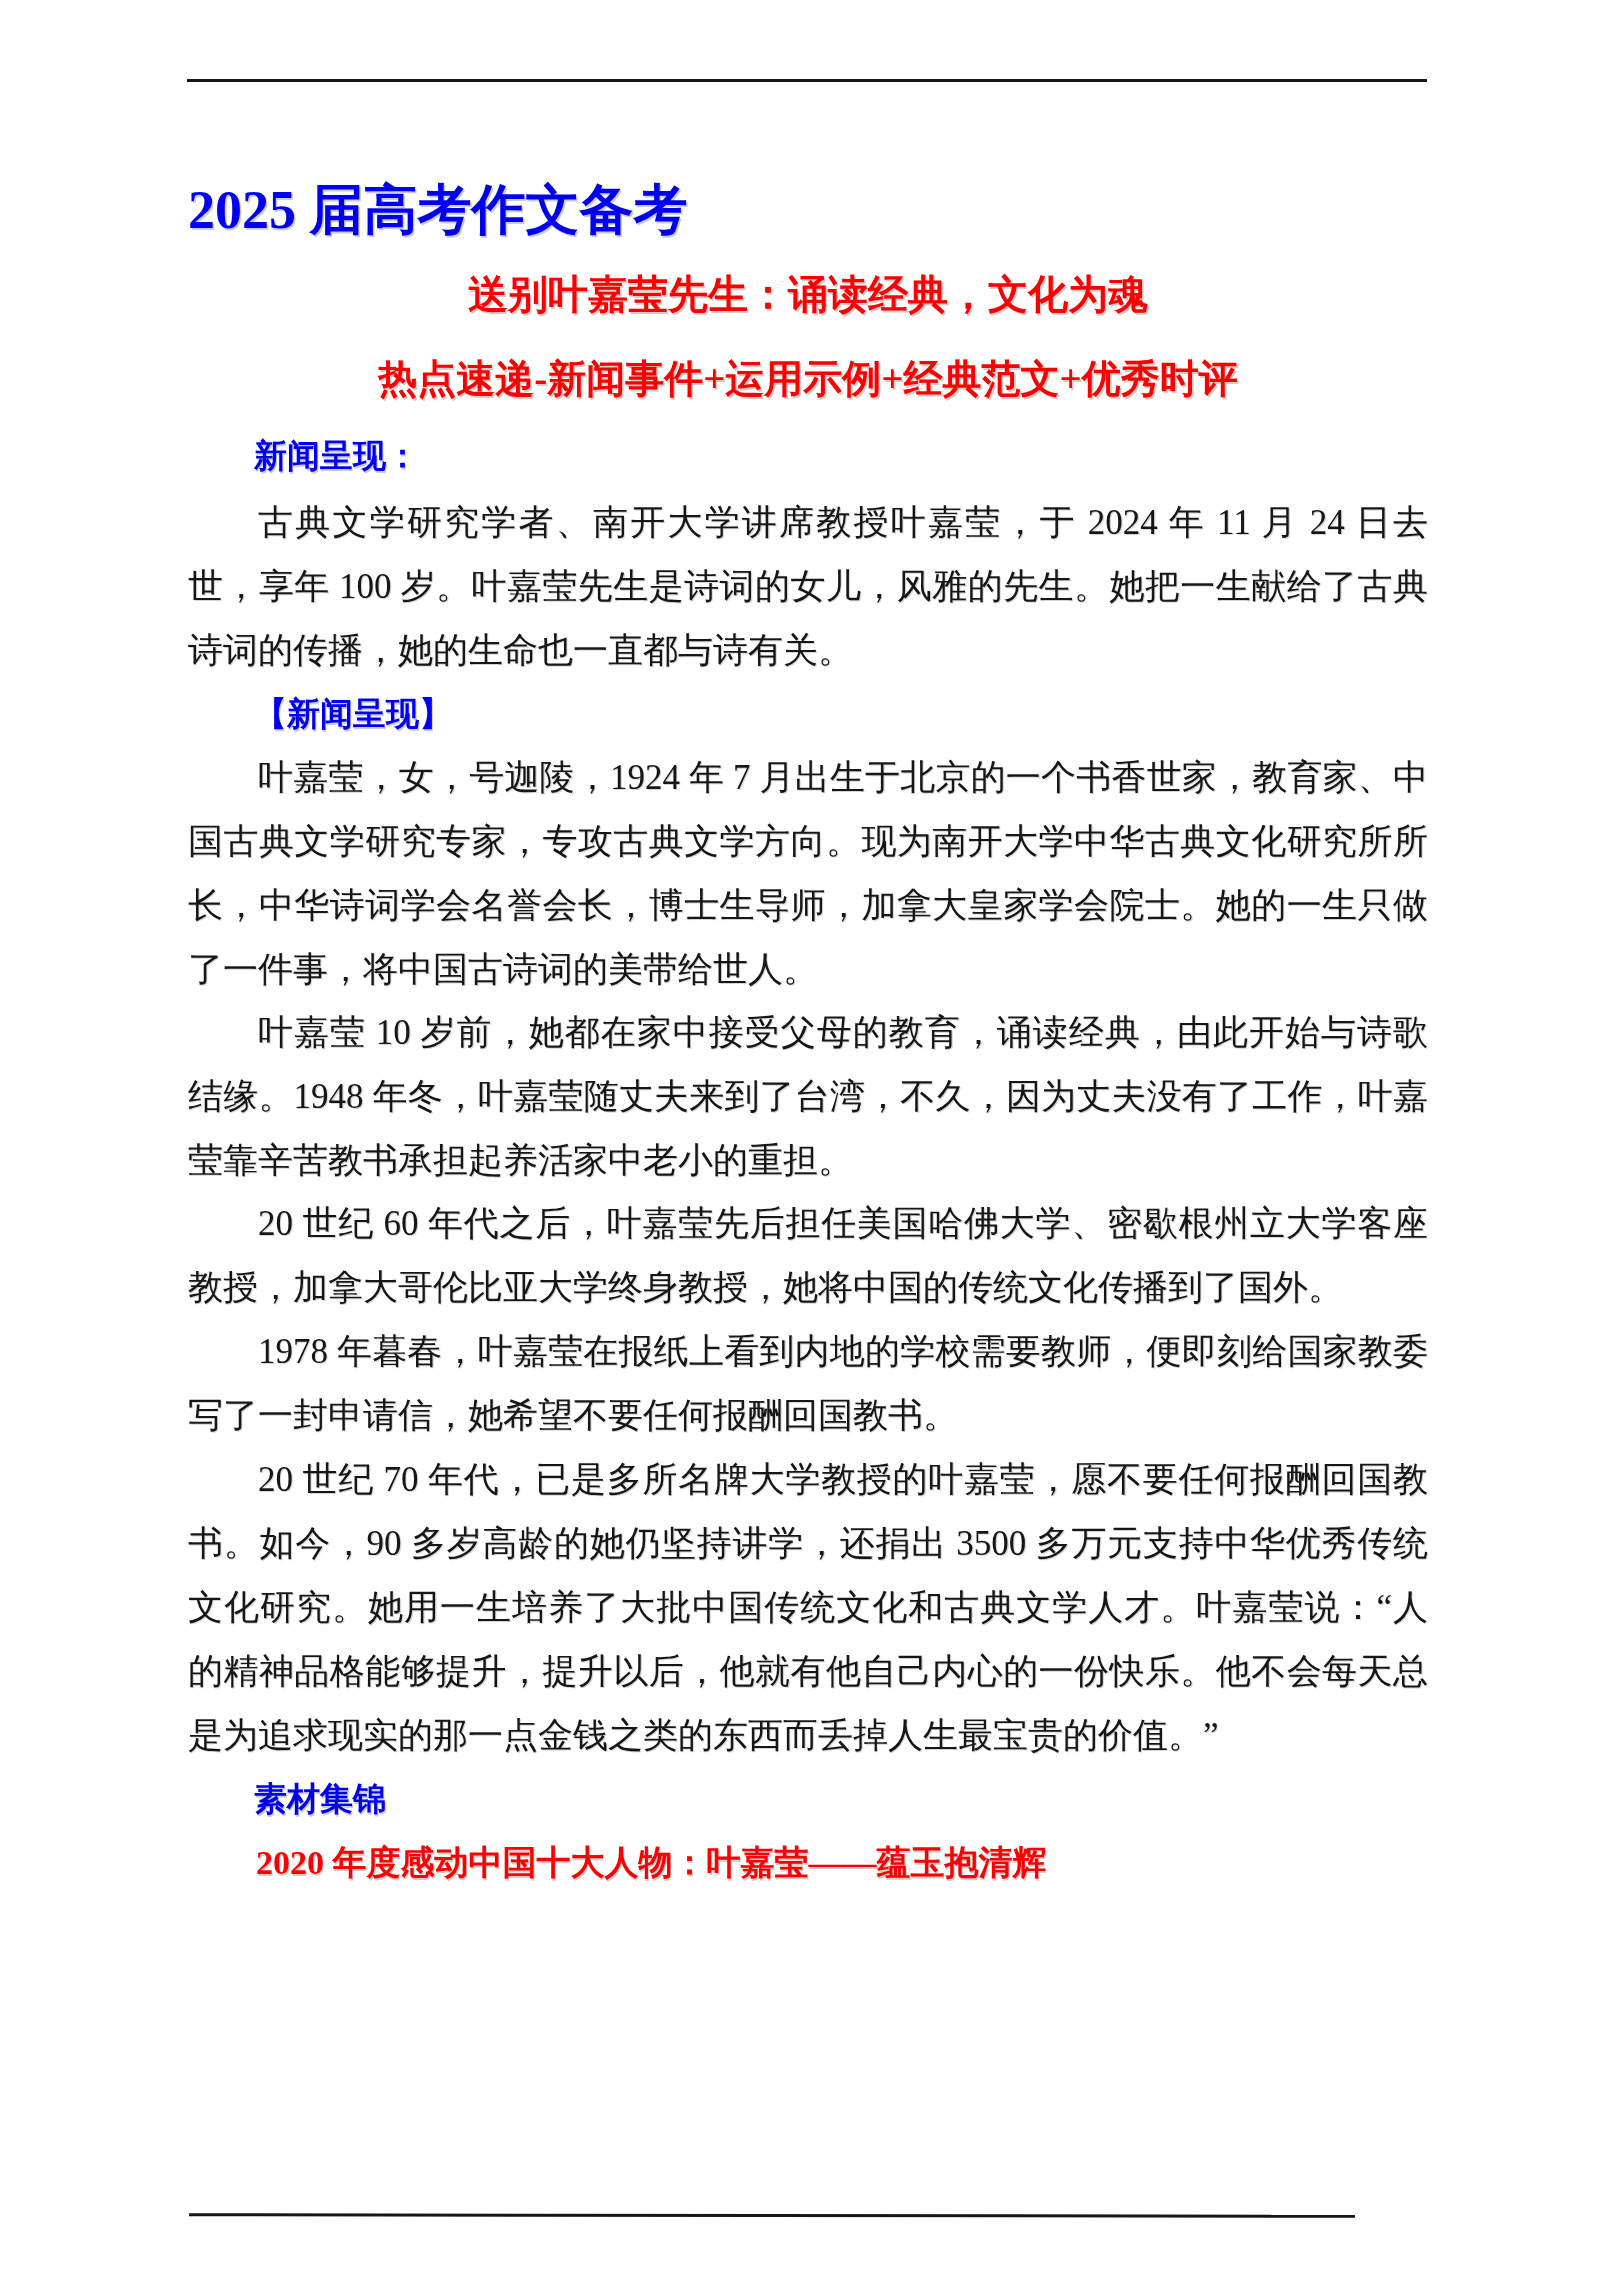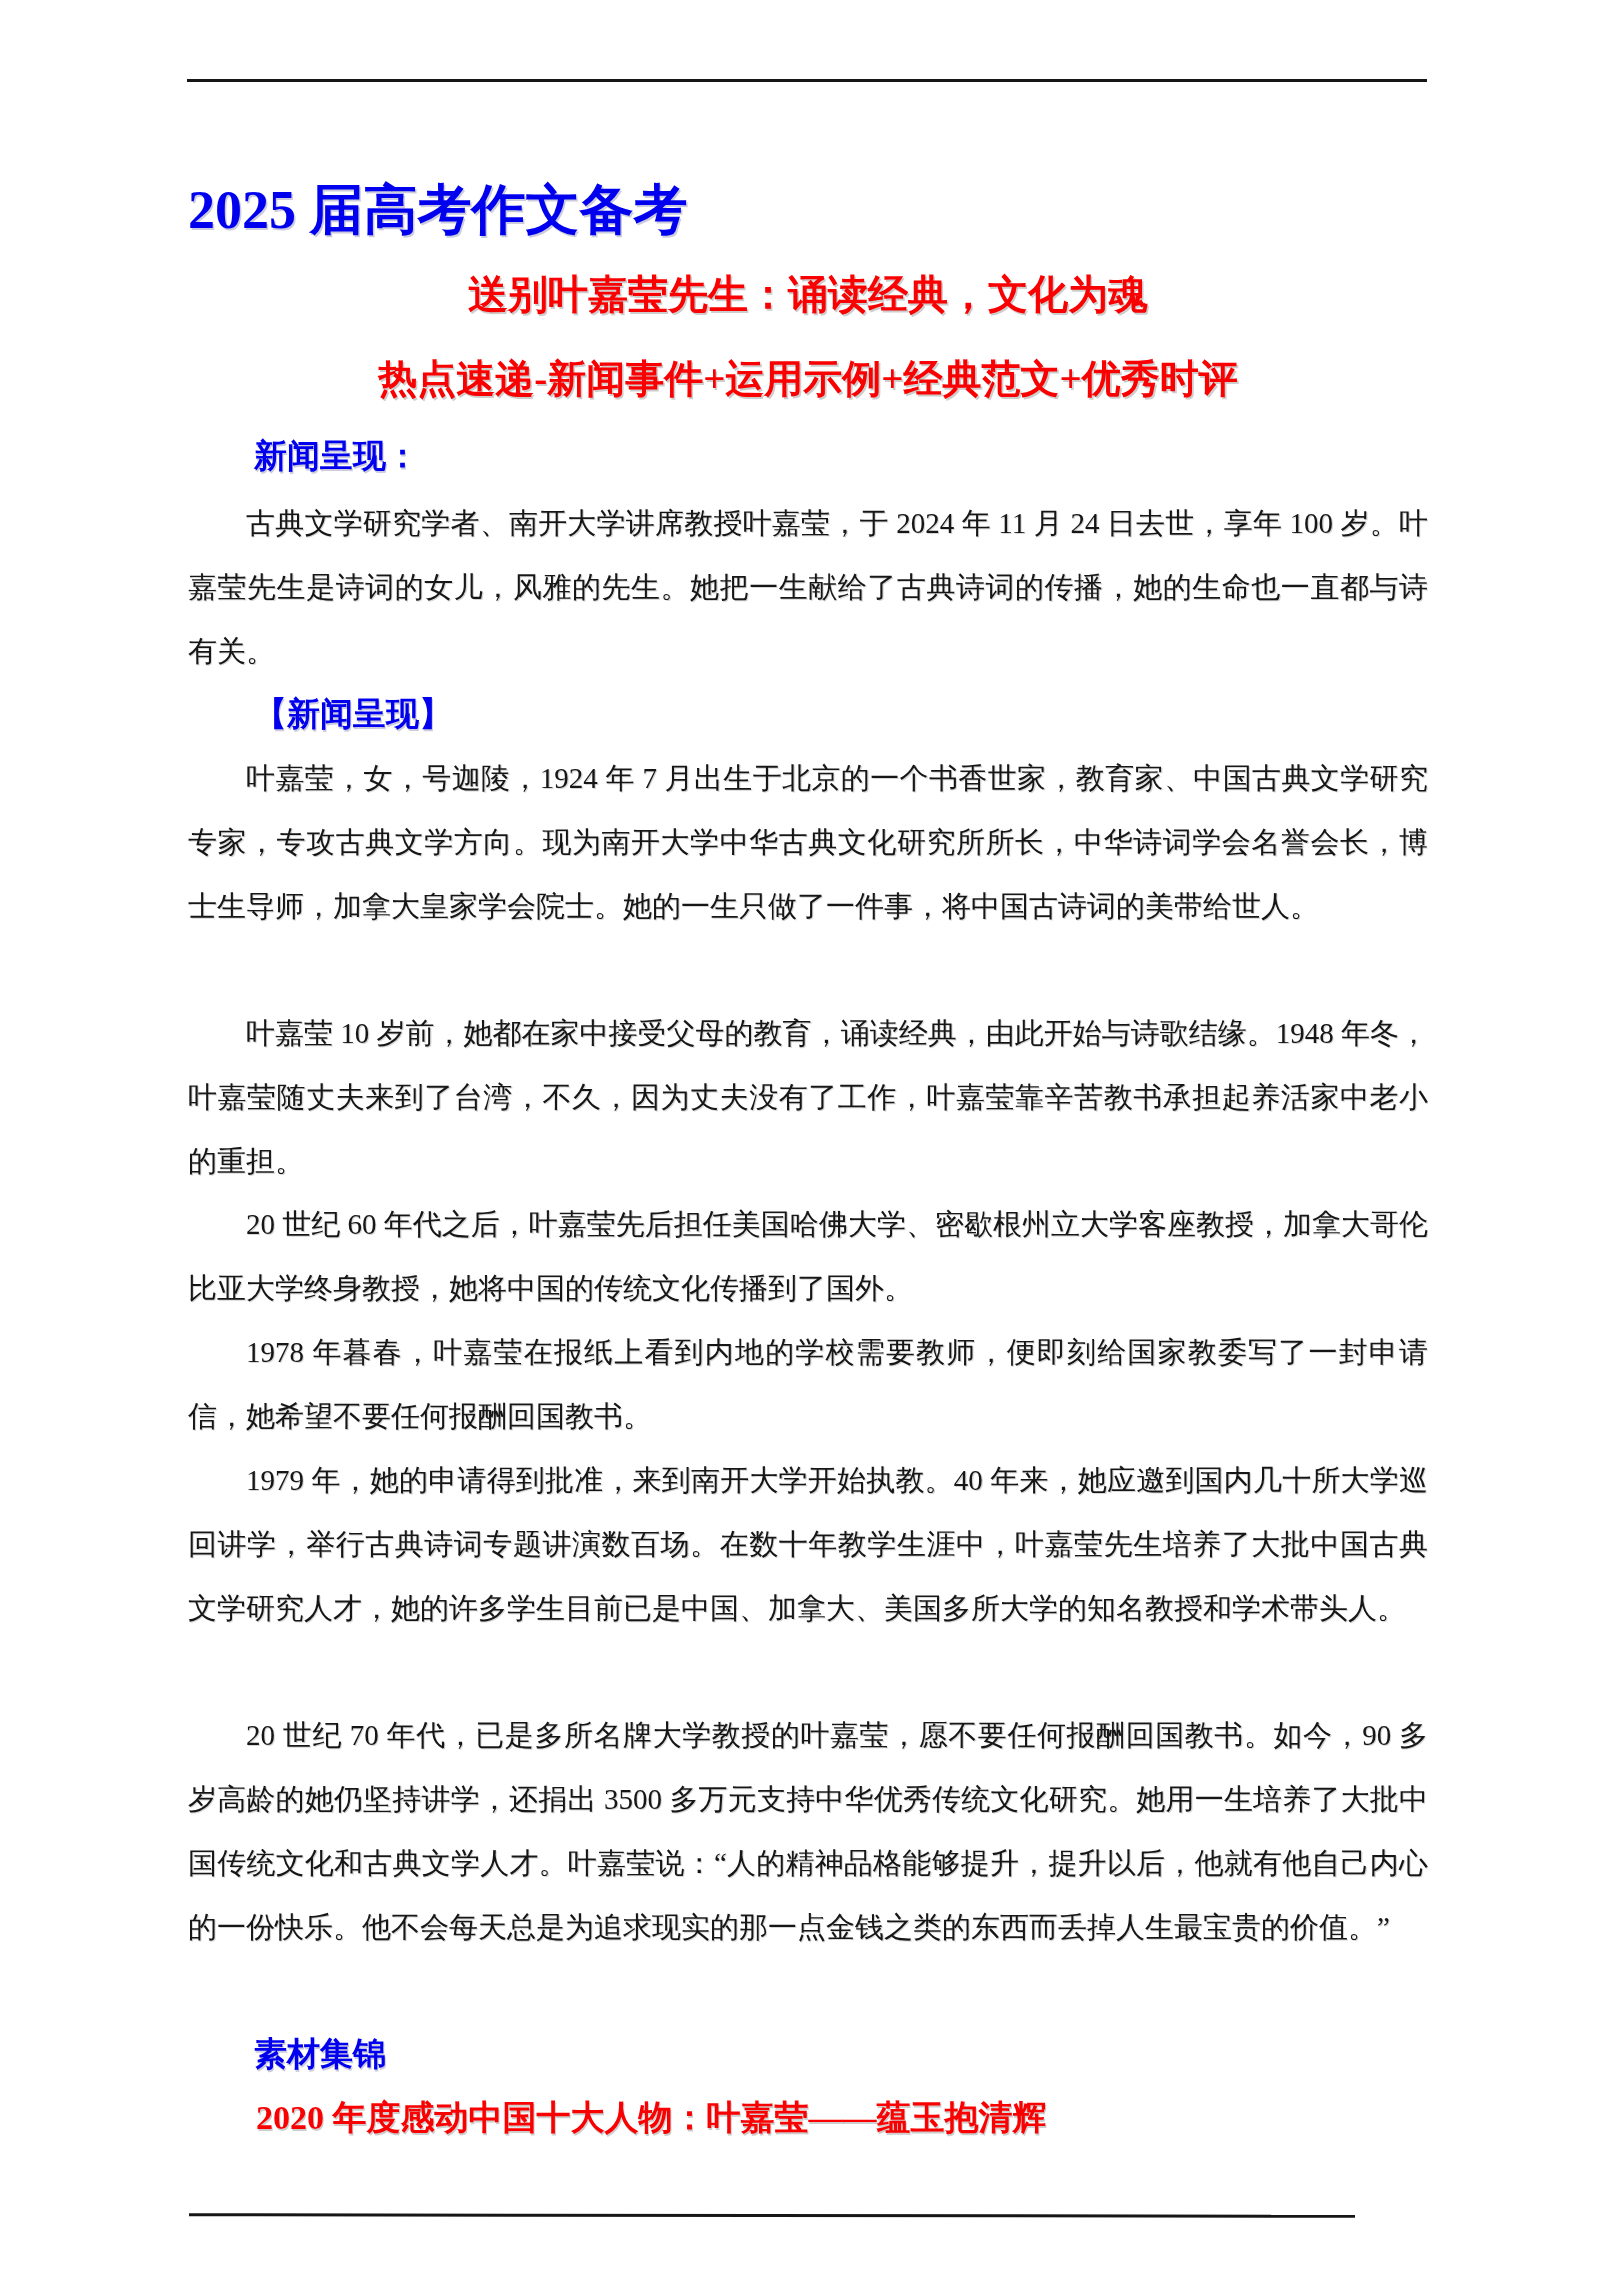--- a/index.html
+++ b/index.html
@@ -35,21 +35,21 @@
     text-shadow:1.6px 1.6px 0 rgba(130,130,130,0.40);
     white-space:nowrap;
   }
   .label {
     margin:0; font-size:33px; line-height:64px; height:64px;
     font-weight:bold; color:#0000ee; text-indent:2em;
     text-shadow:1.1px 1.6px 0 rgba(110,110,160,0.35);
   }
   .label-first { margin-top:16px;font-family:Liberation Mono, monospace; }
   .body {
-    margin:0; font-size:29px; line-height:64px;
+    margin:0; font-size:35px; line-height:64px;
     text-align:justify; text-justify:inter-ideograph;
     text-indent:2em; overflow:hidden;
     text-shadow:1.1px 1.1px 0 rgba(120,120,120,0.30);
   }
   .l2 { height:128px; }
   .l3 { height:191px; }
   .l4 { height:255px; }
   .l5 { height:319px; }
   .material-item {
     margin:0; font-size:34px; line-height:64px; height:64px;
@@ -80,21 +80,20 @@
     <div class="label">【新闻呈现】</div>
 
     <p class="body l4">叶嘉莹，女，号迦陵，1924 年 7 月出生于北京的一个书香世家，教育家、中国古典文学研究专家，专攻古典文学方向。现为南开大学中华古典文化研究所所长，中华诗词学会名誉会长，博士生导师，加拿大皇家学会院士。她的一生只做了一件事，将中国古诗词的美带给世人。</p>
 
     <p class="body l3">叶嘉莹 10 岁前，她都在家中接受父母的教育，诵读经典，由此开始与诗歌结缘。1948 年冬，叶嘉莹随丈夫来到了台湾，不久，因为丈夫没有了工作，叶嘉莹靠辛苦教书承担起养活家中老小的重担。</p>
 
     <p class="body l2">20 世纪 60 年代之后，叶嘉莹先后担任美国哈佛大学、密歇根州立大学客座教授，加拿大哥伦比亚大学终身教授，她将中国的传统文化传播到了国外。</p>
 
     <p class="body l2">1978 年暮春，叶嘉莹在报纸上看到内地的学校需要教师，便即刻给国家教委写了一封申请信，她希望不要任何报酬回国教书。</p>
 
-    <p class="body l4">1979 年，她的申请得到批准，来到南开大学开始执教。40 年来，她应邀到国内几十所大学巡回讲学，举行古典诗词专题讲演数百场。在数十年教学生涯中，叶嘉莹先生培养了大批中国古典文学研究人才，她的许多学生目前已是中国、加拿大、美国多所大学的知名教授和学术带头人。</p>
 
     <p class="body l5">20 世纪 70 年代，已是多所名牌大学教授的叶嘉莹，愿不要任何报酬回国教书。如今，90 多岁高龄的她仍坚持讲学，还捐出 3500 多万元支持中华优秀传统文化研究。她用一生培养了大批中国传统文化和古典文学人才。叶嘉莹说：“人的精神品格能够提升，提升以后，他就有他自己内心的一份快乐。他不会每天总是为追求现实的那一点金钱之类的东西而丢掉人生最宝贵的价值。”</p>
 
     <div class="label">素材集锦</div>
 
     <div class="material-item">2020 年度感动中国十大人物：叶嘉莹——蕴玉抱清辉</div>
 
   </div>
 
   <div class="rule rule-bottom"></div>

